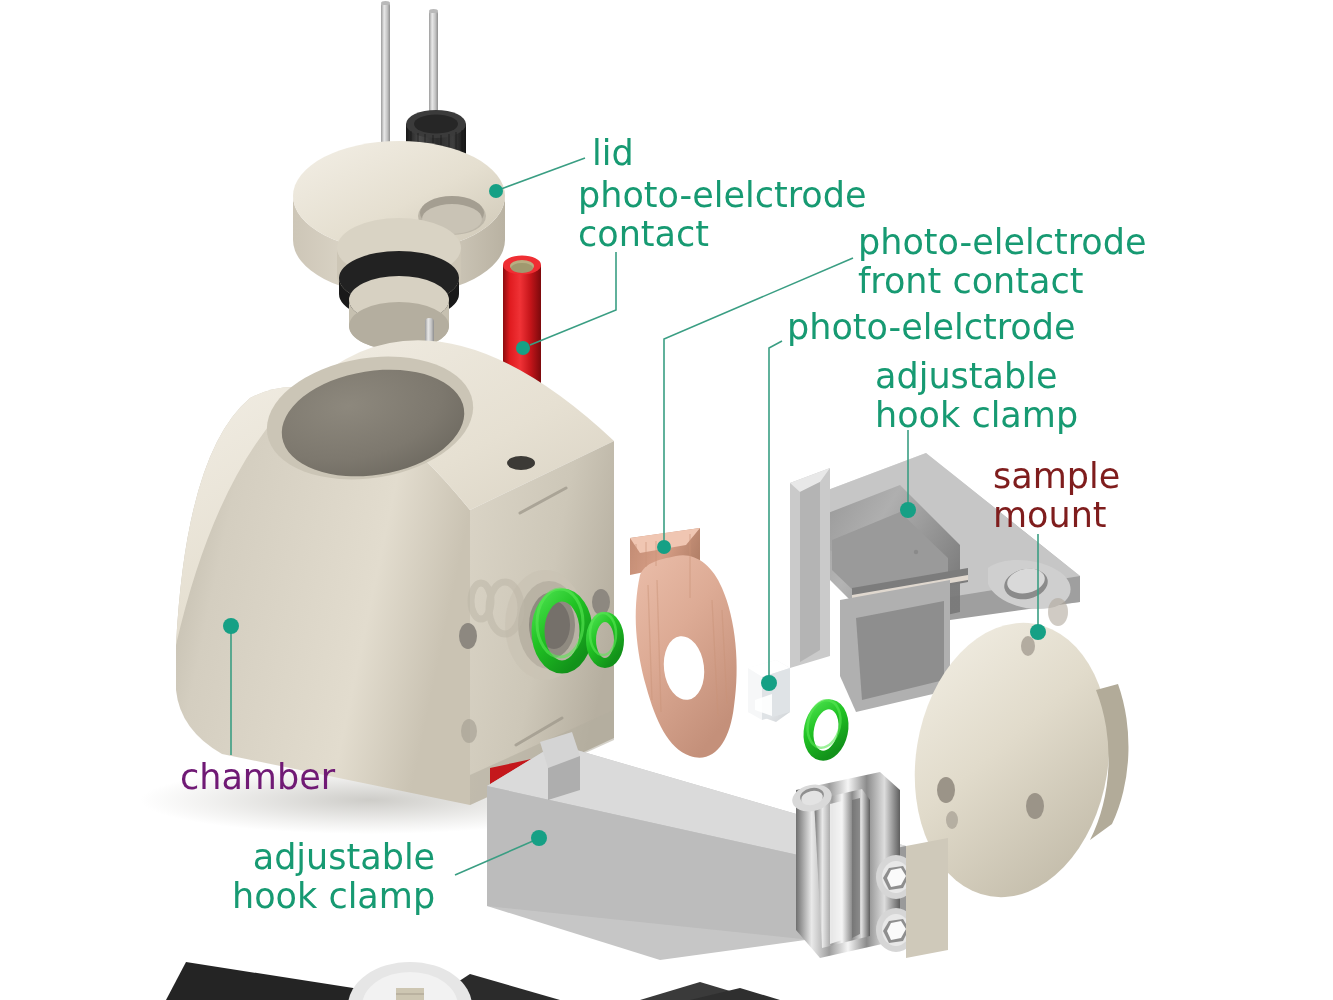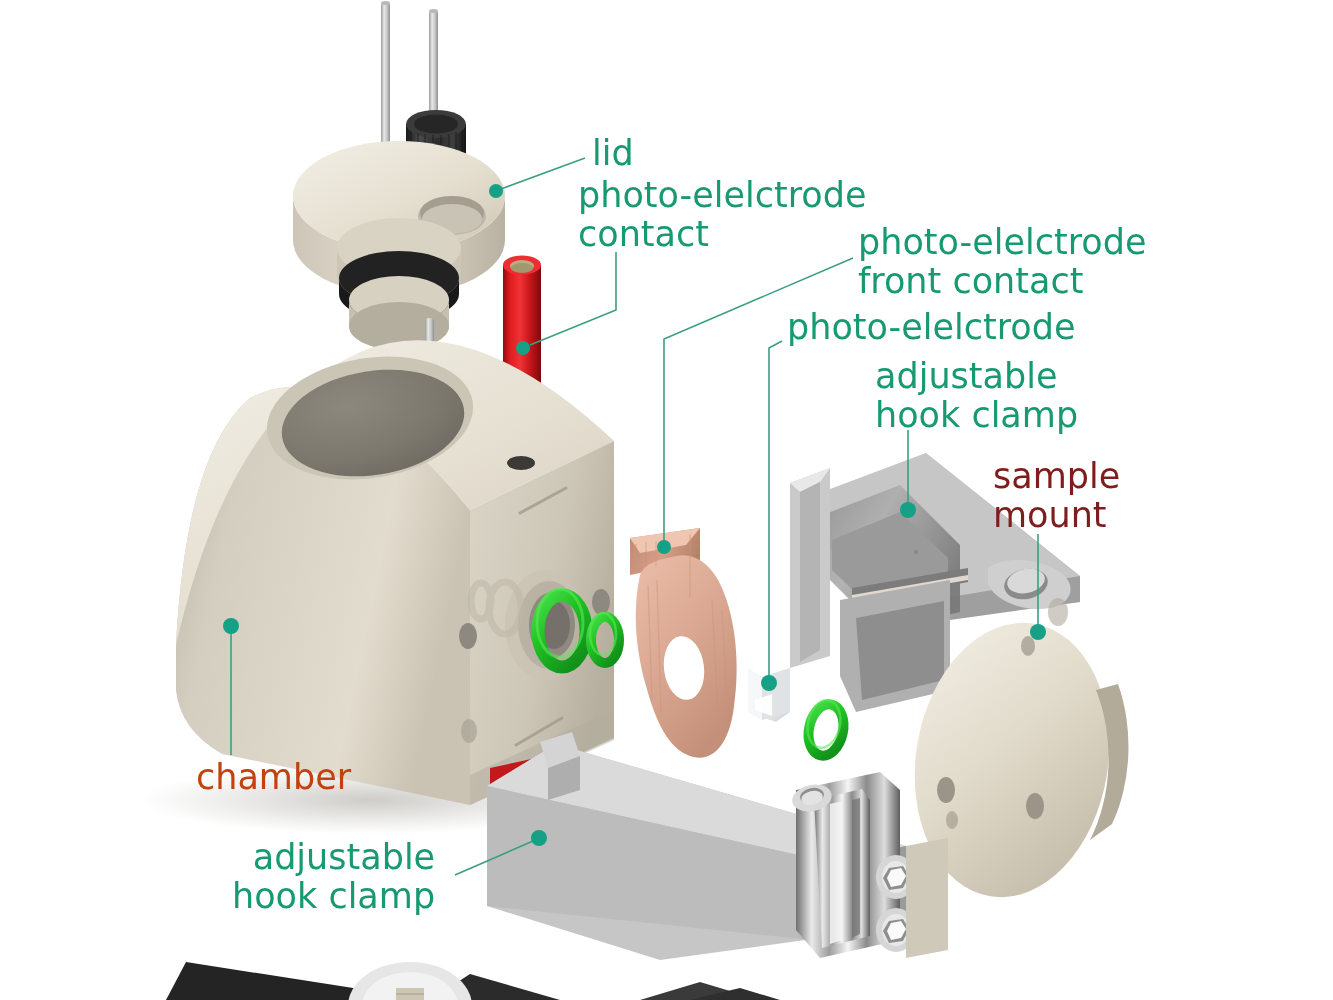--- a/index.html
+++ b/index.html
@@ -459,18 +459,18 @@
       <div class="lbl" style="left: 592px; top: 134px; color: rgb(23, 154, 114);">lid</div>
       <div class="lbl" style="left: 578px; top: 176px; color: rgb(23, 154, 114);">photo-elelctrode
 contact</div>
       <div class="lbl" style="left: 858px; top: 223px; color: rgb(23, 154, 114);">photo-elelctrode
 front contact</div>
       <div class="lbl" style="left: 787px; top: 308px; color: rgb(23, 154, 114);">photo-elelctrode</div>
       <div class="lbl" style="left: 875px; top: 357px; color: rgb(23, 154, 114);">adjustable
 hook clamp</div>
       <div class="lbl" style="left: 993px; top: 457px; color: #7f1d1d;">sample
 mount</div>
-      <div class="lbl" style="left: 196px; top: 758px; color: #c2410c;">chamber</div>
+      <div class="lbl" style="left: 180px; top: 758px; color: #701a75;">chamber</div>
       <div class="lbl right" style="left: 232px; top: 838px; color: rgb(23, 154, 114);">adjustable
 hook clamp</div>
     </div>
 
 </div>
 
 </body></html>

